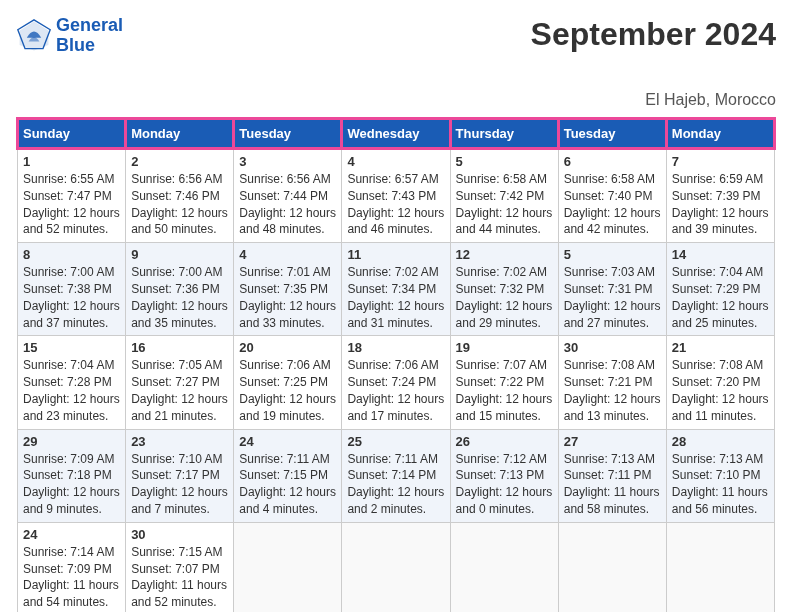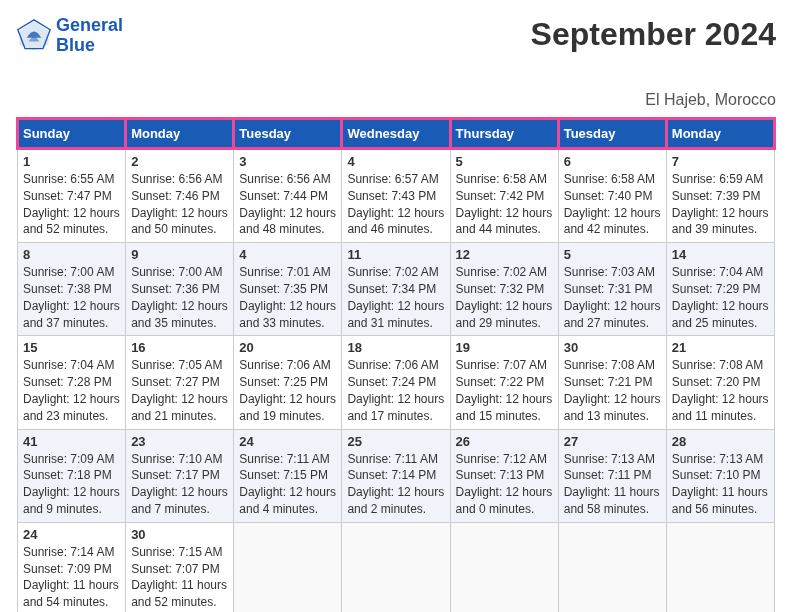--- a/index.html
+++ b/index.html
@@ -208,21 +208,21 @@
           <span class="day-num">30</span>
           <div class="cell-content">Sunrise: 7:08 AM<br>Sunset: 7:21 PM<br>Daylight: 12 hours and 13 minutes.</div>
         </td>
         <td>
           <span class="day-num">21</span>
           <div class="cell-content">Sunrise: 7:08 AM<br>Sunset: 7:20 PM<br>Daylight: 12 hours and 11 minutes.</div>
         </td>
       </tr>
       <tr>
         <td>
-          <span class="day-num">41</span>
+          <span class="day-num">29</span>
           <div class="cell-content">Sunrise: 7:09 AM<br>Sunset: 7:18 PM<br>Daylight: 12 hours and 9 minutes.</div>
         </td>
         <td>
           <span class="day-num">23</span>
           <div class="cell-content">Sunrise: 7:10 AM<br>Sunset: 7:17 PM<br>Daylight: 12 hours and 7 minutes.</div>
         </td>
         <td>
           <span class="day-num">24</span>
           <div class="cell-content">Sunrise: 7:11 AM<br>Sunset: 7:15 PM<br>Daylight: 12 hours and 4 minutes.</div>
         </td>

